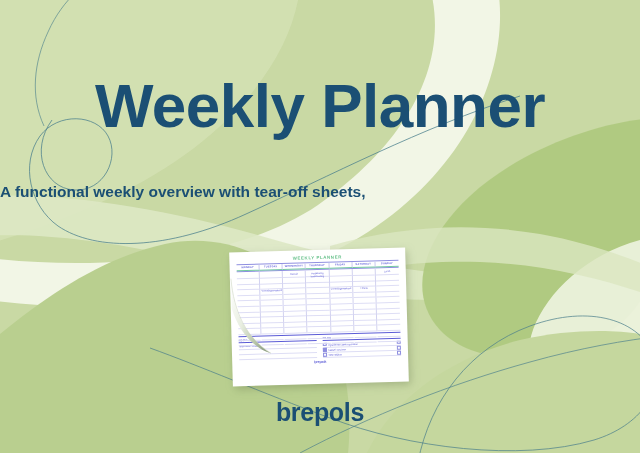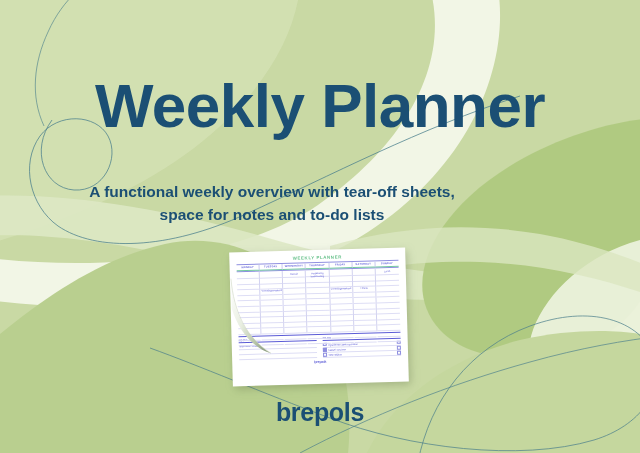--- a/index.html
+++ b/index.html
@@ -34,21 +34,21 @@
     letter-spacing: -0.5px;
     color: #1b4f74;
     line-height: 1.05;
     white-space: nowrap;
   }
   .hero-subtitle {
     position: absolute;
     left: 0;
     top: 180px;
     width: 544px;
-    text-align: center;
+    text-align: left;
     font-size: 15.5px;
     font-weight: bold;
     color: #1b4f74;
     line-height: 1.5;
   }
   .brand-wordmark {
     position: absolute;
     left: 0;
     top: 398px;
     width: 640px;
@@ -231,21 +231,20 @@
     <path d="M 418,462 C 430,400 470,348 530,326 C 590,304 640,320 654,356
              C 666,390 640,426 594,440 C 520,462 408,448 330,418
              C 260,392 200,366 150,348" fill="none" stroke="#4b7f8c" stroke-width="0.9" opacity="0.8"></path>
     <path d="M 300,453 C 370,416 450,384 530,362 C 580,348 626,340 662,336" fill="none" stroke="#4b7f8c" stroke-width="0.9" opacity="0.75"></path>
   </svg>
 
   <div class="hero-title">Weekly Planner</div>
 
   <div class="hero-subtitle">
     <div>A functional weekly overview with tear-off sheets,</div>
-    <div>space for notes and to-do lists</div>
   </div>
 
   <div class="planner-wrap">
     <div class="planner-shadow"></div>
     <div class="planner-sheet">
       <div class="planner-inner">
 
         <div class="pl-title">WEEKLY PLANNER</div>
 
         <div class="pl-grid">

